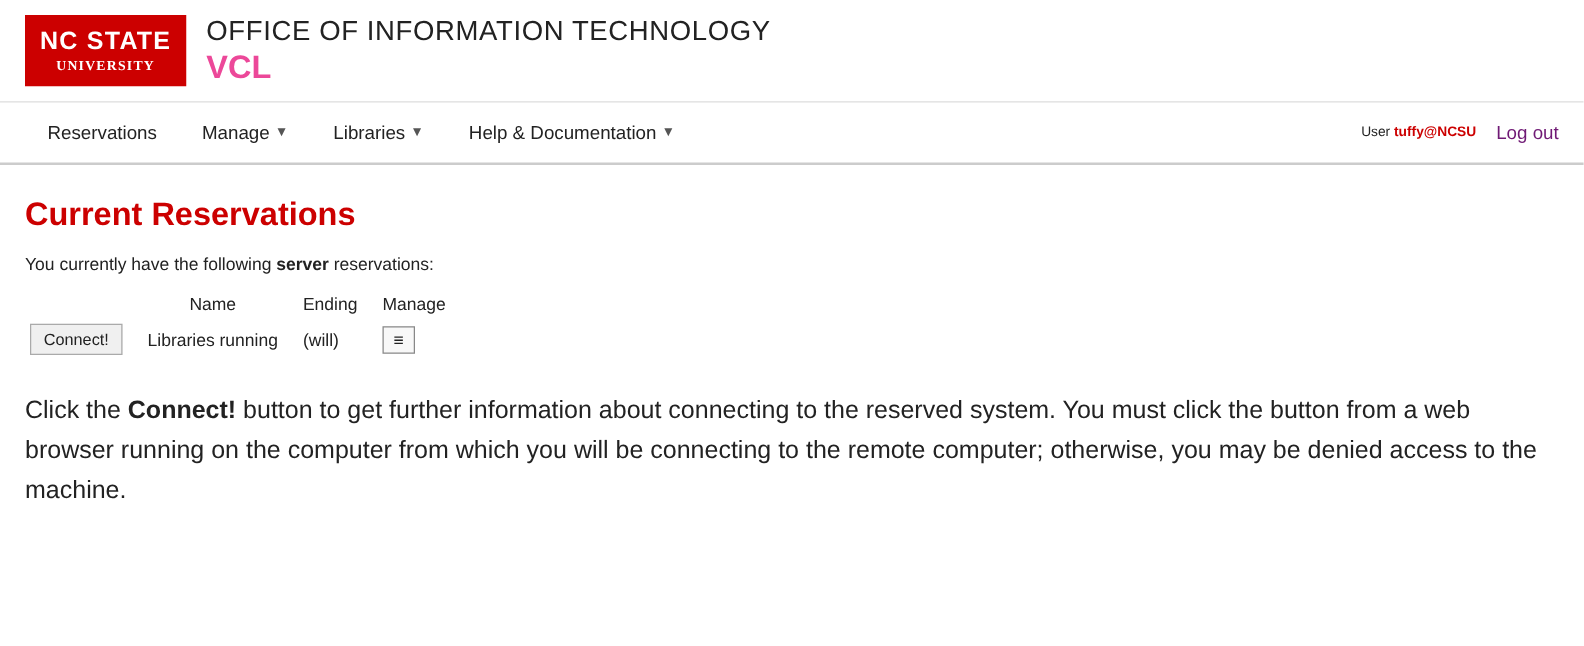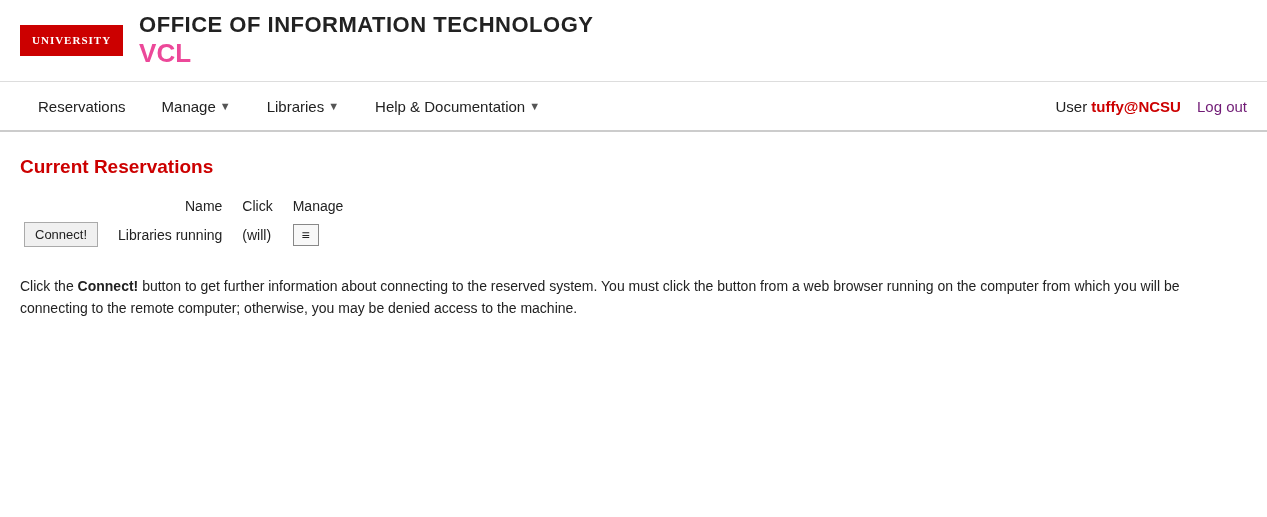--- a/index.html
+++ b/index.html
@@ -39,21 +39,21 @@
       font-size: 11px;
       letter-spacing: 1px;
       font-family: Liberation Serif, serif;
     }
     .header-title {
       display: flex;
       flex-direction: column;
     }
     .header-title .office-name {
       font-size: 22px;
-      font-weight: bold;
+      font-weight: normal;
       color: #222;
       letter-spacing: 0.5px;
     }
     .header-title .vcl {
       font-size: 26px;
       font-weight: bold;
       color: #ec4899;
     }
     
     .navbar {
@@ -77,21 +77,21 @@
       align-items: center;
       gap: 4px;
       text-decoration: none;
     }
     .nav-right {
       display: flex;
       align-items: center;
       gap: 16px;
     }
     .user-info {
-      font-size: 15px;
+      font-size: 11px;
       color: #222;
     }
     .user-info .username {
       color: #cc0000;
       font-weight: bold;
     }
     .logout-link {
       font-size: 15px;
       color: #701a75;
       cursor: pointer;
@@ -99,41 +99,41 @@
     }
     .chevron {
       font-size: 11px;
       color: #555;
     }
     
     .main-content {
       padding: 24px 20px;
     }
     .page-title {
-      font-size: 19px;
+      font-size: 26px;
       color: #cc0000;
       font-weight: bold;
       margin-bottom: 16px;
     }
     .description-text {
       font-size: 14px;
       color: #222;
       margin-bottom: 12px;
     }
     .description-text strong {
       font-weight: bold;
     }
     
     .reservations-table {
       width: auto;
       border-collapse: collapse;
       margin-bottom: 24px;
     }
     .reservations-table th {
-      text-align: right;
+      text-align: center;
       padding: 4px 16px 4px 4px;
       font-weight: normal;
       color: #222;
       font-size: 14px;
     }
     .reservations-table td {
       padding: 4px 16px 4px 4px;
       vertical-align: middle;
       font-size: 14px;
     }
@@ -150,35 +150,36 @@
       align-items: center;
       justify-content: center;
       width: 26px;
       height: 22px;
       border: 1px solid #888;
       background: #f8f8f8;
       cursor: pointer;
       font-size: 14px;
     }
     .footer-note {
-      font-size: 14px;
+      font-size: 20px;
       color: #222;
       margin-top: 20px;
       line-height: 1.6;
       max-width: 1220px;
     }
     .footer-note strong {
       font-weight: bold;
     }
   </style>
 </head>
 <body>
 
 <div class="header">
   <div class="logo-box">
+    <div class="nc-state">NC STATE</div>
     <div class="university">UNIVERSITY</div>
   </div>
   <div class="header-title">
     <span class="office-name">OFFICE OF INFORMATION TECHNOLOGY</span>
     <span class="vcl">VCL</span>
   </div>
 </div>
 
 <nav class="navbar">
   <div class="nav-left">
@@ -204,27 +205,30 @@
     </span>
     <a class="logout-link">
       <span>Log out</span>
     </a>
   </div>
 </nav>
 
 <div class="main-content">
   <h1 class="page-title">Current Reservations</h1>
 
+  <p class="description-text">
+    <span>You currently have the following </span><strong>server</strong><span> reservations:</span>
+  </p>
 
   <table class="reservations-table">
     <thead>
       <tr>
         <th></th>
         <th>Name</th>
-        <th>Click</th>
+        <th>Ending</th>
         <th>Manage</th>
       </tr>
     </thead>
     <tbody>
       <tr>
         <td>
           <button class="connect-btn">Connect!</button>
         </td>
         <td>Libraries running</td>
         <td>(will)</td>

